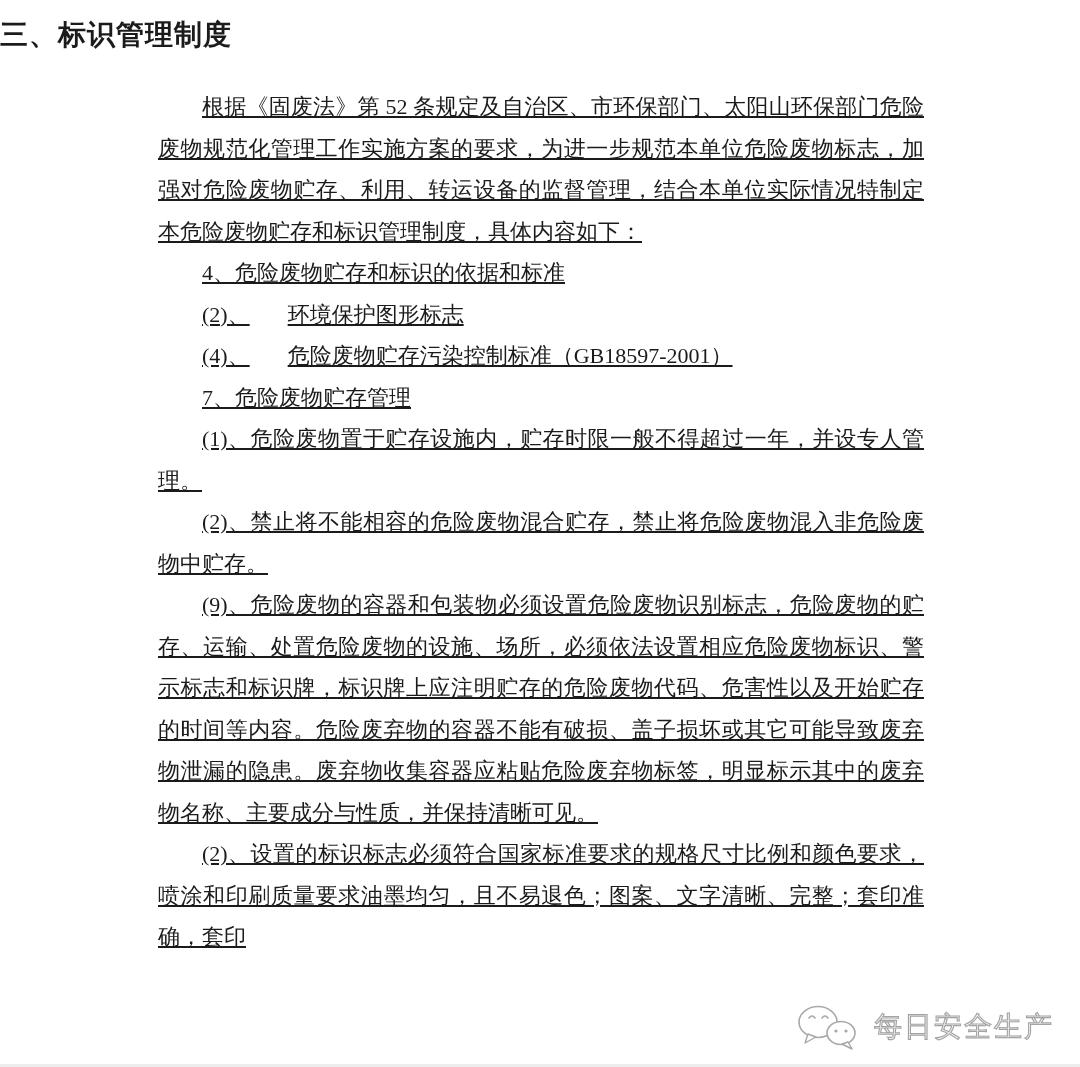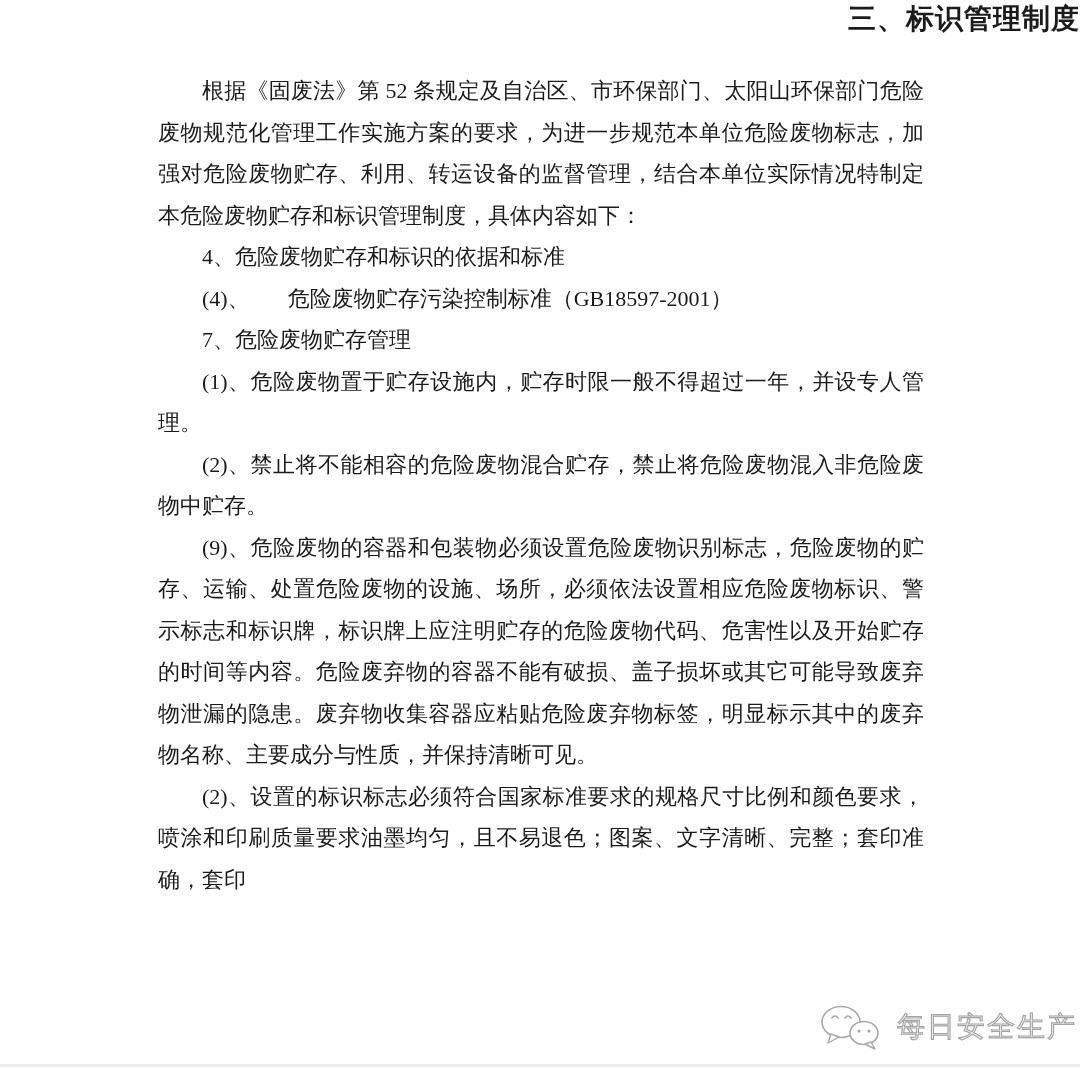--- a/index.html
+++ b/index.html
@@ -6,42 +6,42 @@
   .page{
     position:relative;
     width:1080px;height:1067px;
     background:#ffffff;
     overflow:hidden;
     font-family:"Liberation Serif","DejaVu Serif",serif;
     color:#1b1b1b;
   }
   .doc-title{
     margin:0;
-    padding-top:2px;
-    text-align:right;
+    padding-top:18px;
+    text-align:left;
     font-size:28px;
     line-height:34px;
     font-weight:bold;
     letter-spacing:1px;
   }
   .doc-body{
     position:relative;
     z-index:1;
     margin:34px 156px 0 158px;
     font-size:22px;
     line-height:41.5px;
     text-align:justify;
   }
-  .para{margin:0;text-indent:2em;}
+  .para{margin:0;text-indent:2em;text-decoration:underline;}
   .tab{display:inline-block;width:38px;}
   .watermark{
     position:absolute;
     z-index:0;
     top:1002px;
-    right:3px;
+    right:26px;
     height:50px;
     display:flex;
     align-items:center;
     gap:16px;
     pointer-events:none;
   }
   .wm-text{
     font-family:"Liberation Sans","DejaVu Sans",sans-serif;
     font-size:28px;
     letter-spacing:2px;
@@ -78,20 +78,21 @@
 
   <h1 class="doc-title">三、标识管理制度</h1>
 
   <div class="doc-body">
 
     <p class="para">根据《固废法》第 52 条规定及自治区、市环保部门、太阳山环保部门危险废物规范化管理工作实施方案的要求，为进一步规范本单位危险废物标志，加强对危险废物贮存、利用、转运设备的监督管理，结合本单位实际情况特制定本危险废物贮存和标识管理制度，具体内容如下：</p>
 
     <p class="para">4、危险废物贮存和标识的依据和标准</p>
 
 
+    <p class="para"><span>(2)、</span><span class="tab"></span><span>环境保护图形标志</span></p>
 
 
     <p class="para"><span>(4)、</span><span class="tab"></span><span>危险废物贮存污染控制标准（GB18597-2001）</span></p>
 
     <p class="para">7、危险废物贮存管理</p>
 
     <p class="para">(1)、危险废物置于贮存设施内，贮存时限一般不得超过一年，并设专人管理。</p>
 
 
     <p class="para">(2)、禁止将不能相容的危险废物混合贮存，禁止将危险废物混入非危险废物中贮存。</p>

